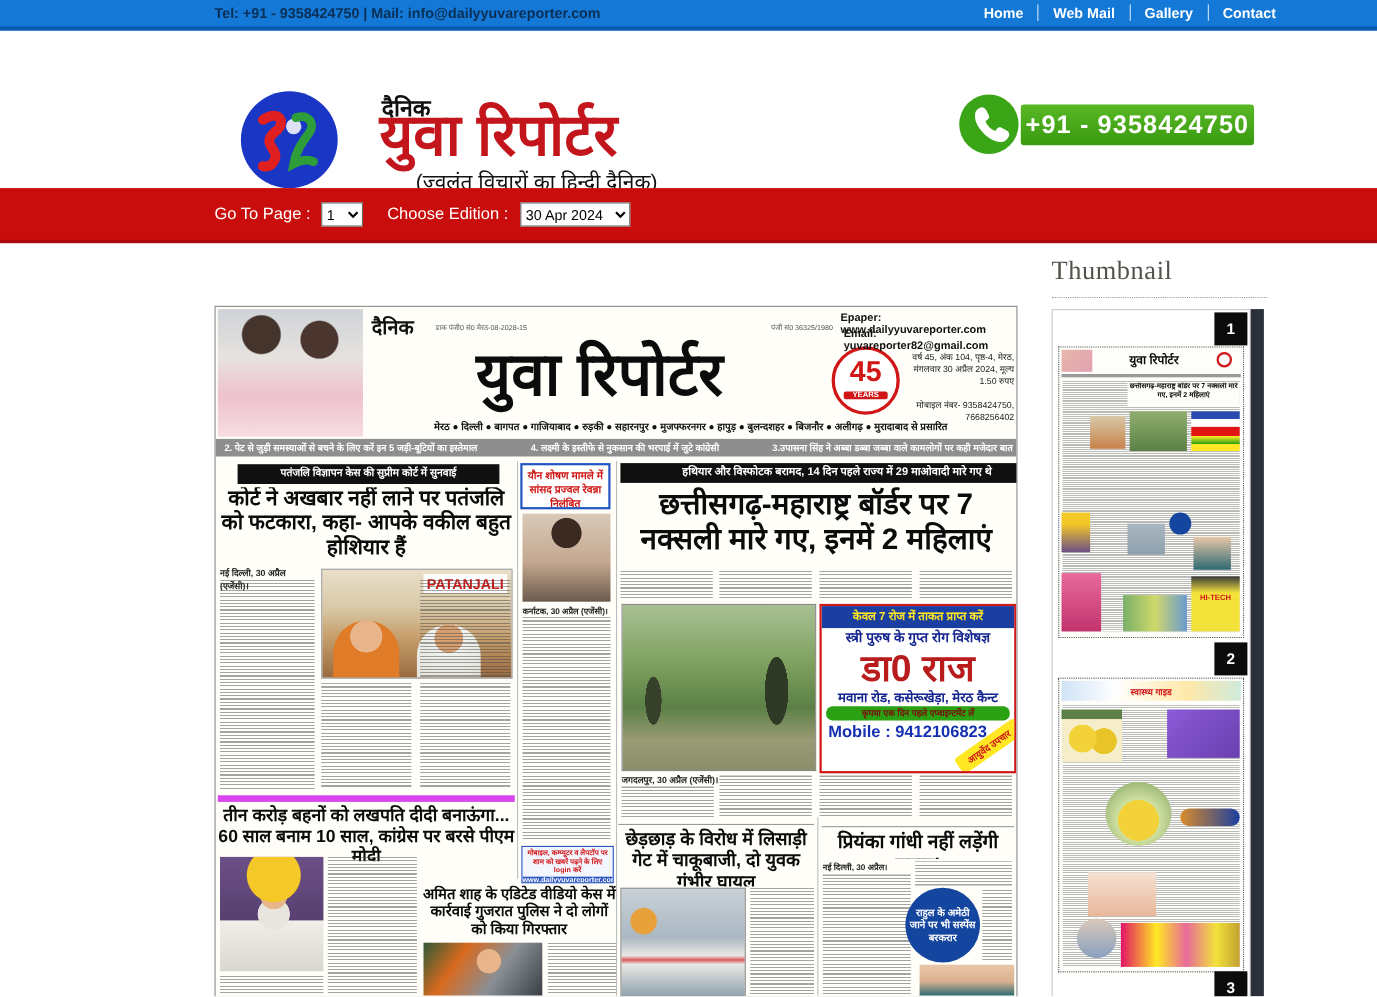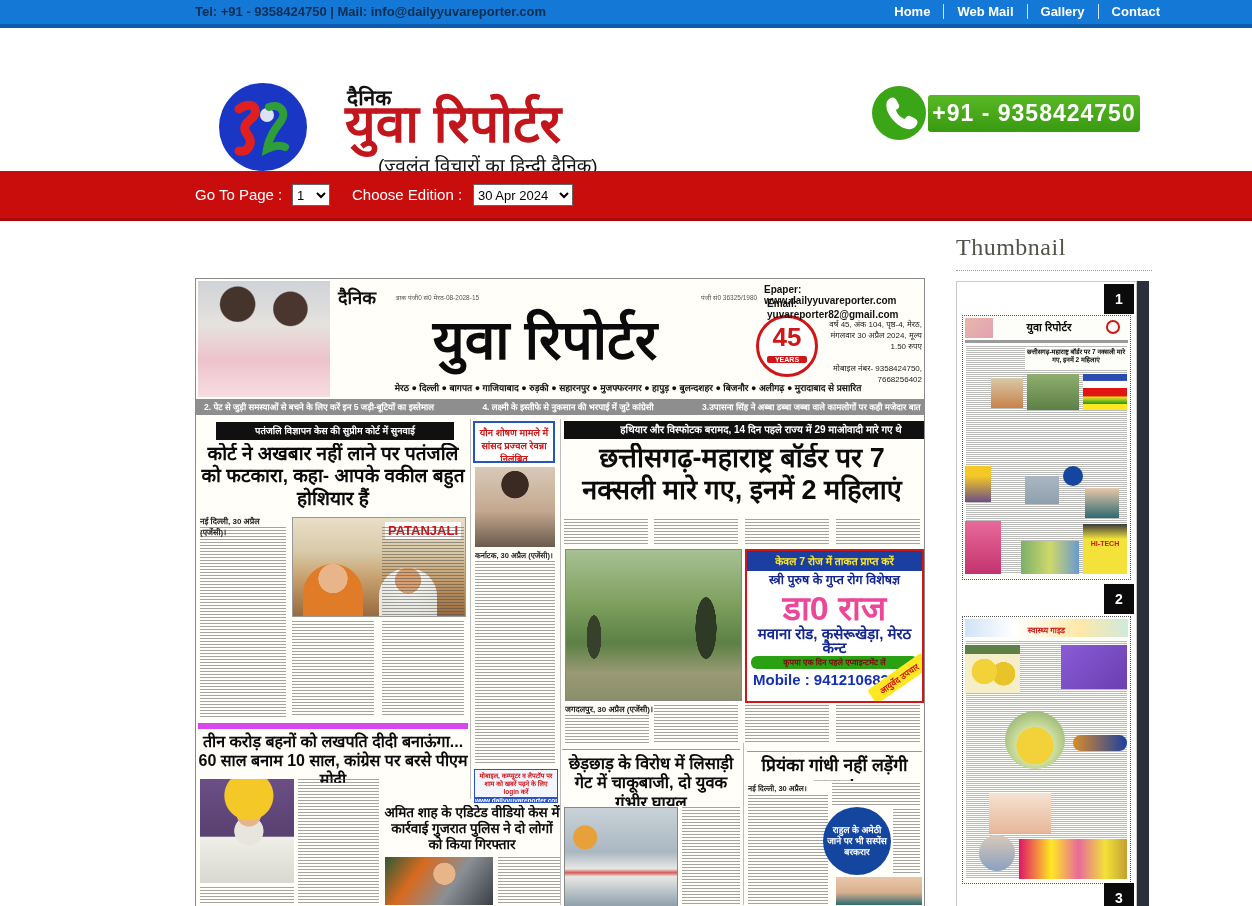--- a/index.html
+++ b/index.html
@@ -166,22 +166,22 @@
     <div class="pt" style="left:549px;top:240px;width:84px;height:26px;"></div>
     <div class="pt" style="left:640px;top:240px;width:84px;height:26px;"></div>
     <div class="abs" style="left:369px;top:270px;width:175px;height:150px;border:1px solid #888;background:
       radial-gradient(ellipse 10% 34% at 80% 52%, #2f3a26 60%, rgba(0,0,0,0) 61%),
       radial-gradient(ellipse 7% 24% at 16% 58%, #36402b 60%, rgba(0,0,0,0) 61%),
       linear-gradient(180deg,#a8c094 0%,#7da05e 36%,#5c8046 62%,#9a9a74 82%,#8a8f6a 100%);"></div>
 
     <div class="adbox">
       <div class="b" style="background:#1b3fa0;color:#ffe823;font-size:10.5px;height:20px;line-height:20px;">केवल 7 रोज में ताकत प्राप्त करें</div>
       <div class="b" style="color:#15268f;font-size:12.5px;line-height:18px;">स्त्री पुरुष के गुप्त रोग विशेषज्ञ</div>
-      <div style="color:#ec4899;font-size:34px;font-weight:900;line-height:38px;">डा0 राज</div>
-      <div class="b" style="color:#15268f;font-size:15px;line-height:14px;">मवाना रोड, कसेरूखेड़ा, मेरठ कैन्ट</div>
+      <div style="color:#b91c1c;font-size:34px;font-weight:900;line-height:38px;">डा0 राज</div>
+      <div class="b" style="color:#15268f;font-size:12px;line-height:14px;">मवाना रोड, कसेरूखेड़ा, मेरठ कैन्ट</div>
       <div class="b" style="background:#2aa013;color:#7b0b0b;font-size:8px;height:13px;line-height:13px;margin:1px 4px;border-radius:6px;">कृपया एक दिन पहले एप्वाइन्टमेंट लें</div>
       <div class="b" style="color:#1530b0;font-size:15px;line-height:20px;text-align:left;padding-left:6px;">Mobile : 9412106823</div>
       <div class="b" style="position:absolute;right:-10px;bottom:14px;transform:rotate(-35deg);background:#ffe823;color:#d01616;font-size:8.5px;padding:3px 10px;border-radius:3px;">आयुर्वेद उपचार</div>
     </div>
 
     <div class="dl" style="left:369px;top:424px;width:100px;">जगदलपुर, 30 अप्रैल (एजेंसी)।</div>
     <div class="pt" style="left:369px;top:436px;width:84px;height:28px;"></div>
     <div class="pt" style="left:458px;top:426px;width:84px;height:38px;"></div>
     <div class="pt" style="left:549px;top:426px;width:84px;height:38px;"></div>
     <div class="pt" style="left:640px;top:426px;width:84px;height:38px;"></div>

